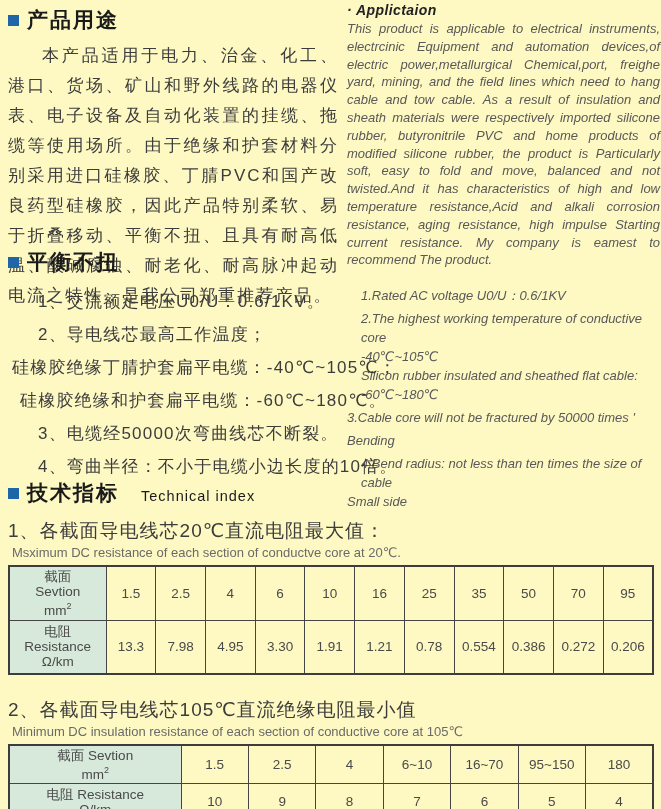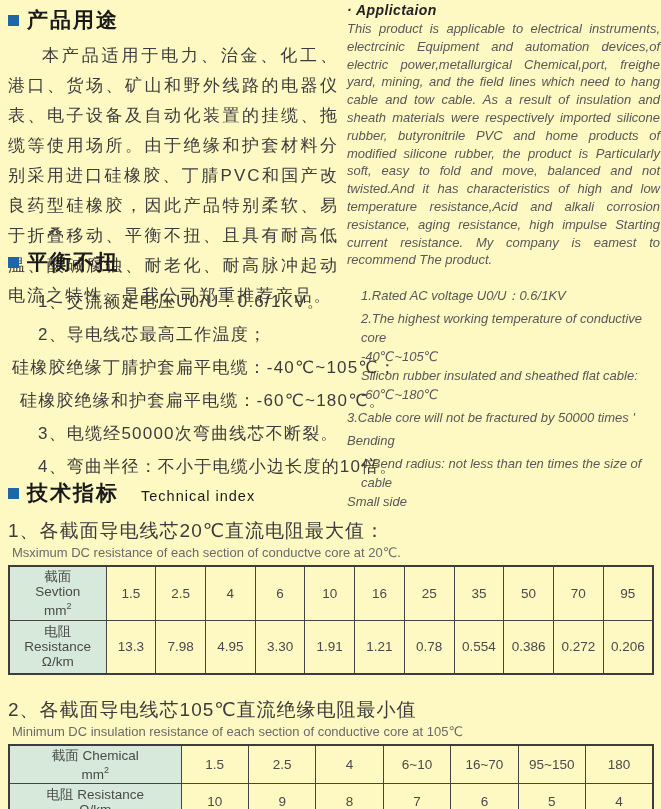--- a/index.html
+++ b/index.html
@@ -167,21 +167,21 @@
 
     <div class="cap2">
       <div class="cap-zh">2、各截面导电线芯105℃直流绝缘电阻最小值</div>
       <div class="cap-en">Minimum DC insulation resistance of each section of conductive core at 105℃</div>
     </div>
 
     <table id="table2" class="dtable">
       <tbody>
         <tr>
           <td class="hdr hcell lbl">
-            <div>截面 Chemical</div>
+            <div>截面 Sevtion</div>
             <div><span>mm</span><sup>2</sup></div>
           </td>
         <td class="">1.5</td>
             <td class="">2.5</td>
             <td class="">4</td>
             <td class="">6~10</td>
             <td class="">16~70</td>
             <td class="">95~150</td>
             <td class="">180</td>
           </tr>

